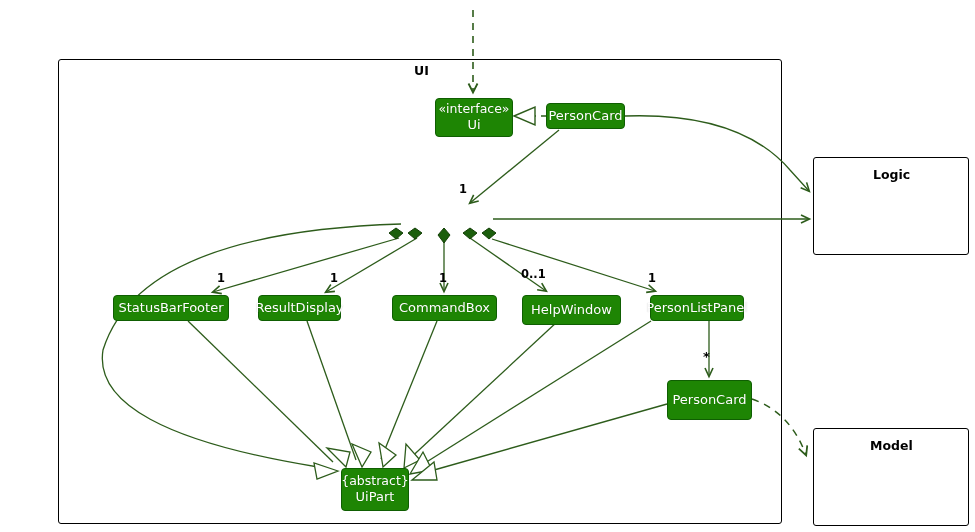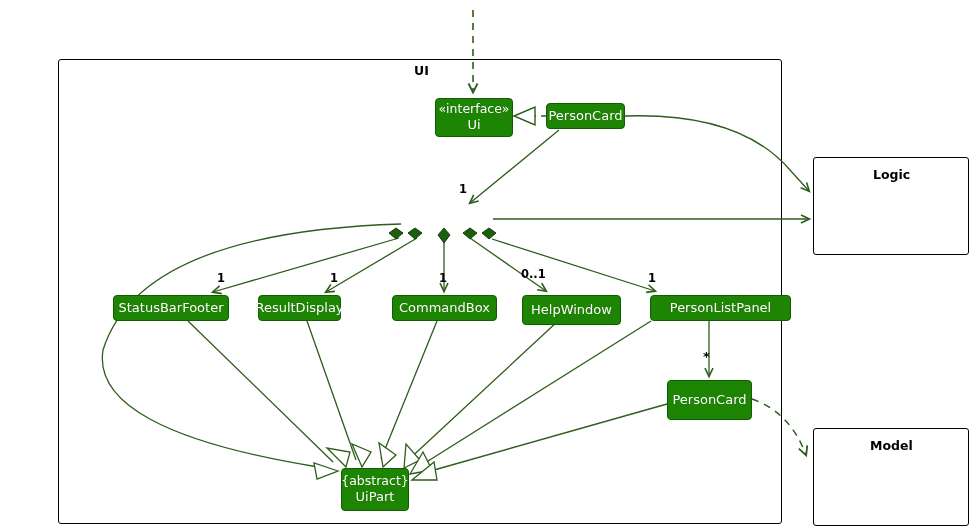--- a/index.html
+++ b/index.html
@@ -164,21 +164,21 @@
   </div>
 
   <div class="cls" style="left:392px; top:295px; width:105px; height:26px;">
     <span>CommandBox</span>
   </div>
 
   <div class="cls" style="left:522px; top:295px; width:99px; height:30px;">
     <span>HelpWindow</span>
   </div>
 
-  <div class="cls" style="left:650px; top:295px; width:141px; height:26px;">
+  <div class="cls" style="left:650px; top:295px; width:94px; height:26px;">
     <span>PersonListPanel</span>
   </div>
 
   <div class="cls" style="left:667px; top:380px; width:85px; height:40px;">
     <span>PersonCard</span>
   </div>
 
   <div class="cls" style="left:341px; top:468px; width:68px; height:43px;">
     <span class="stereo">{abstract}</span>
     <span>UiPart</span>

